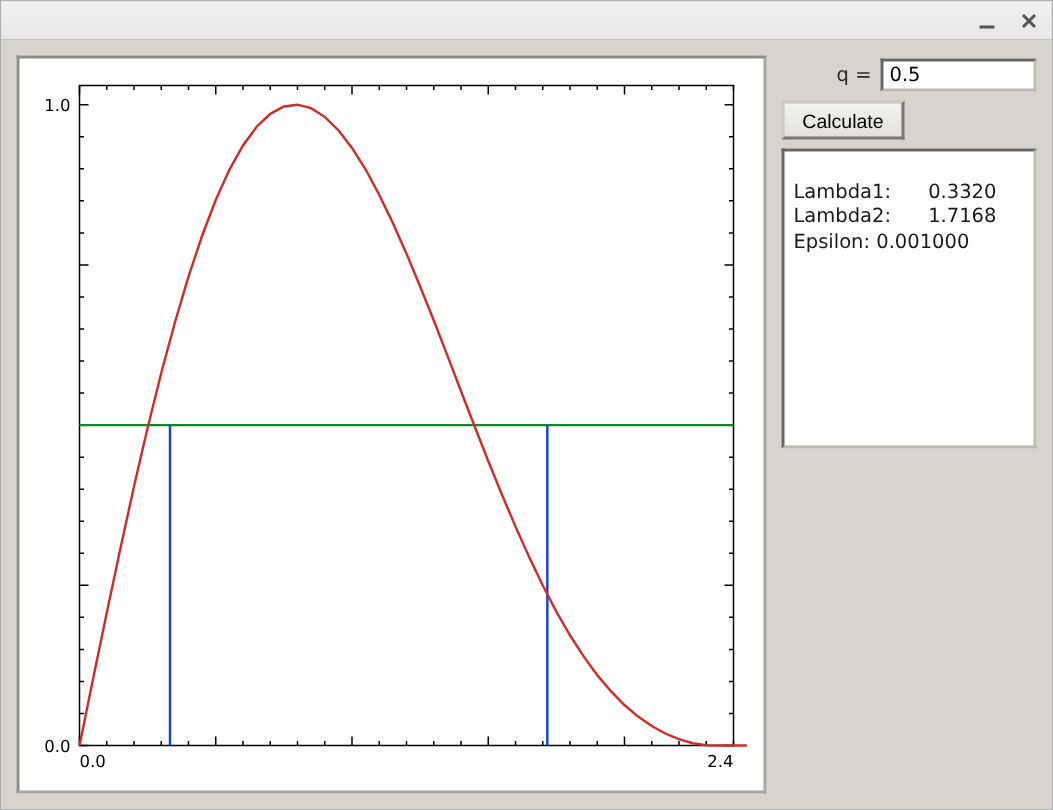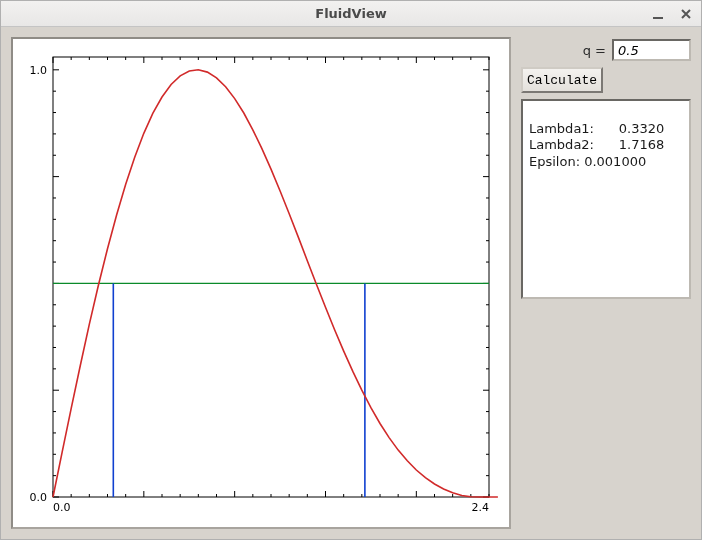--- a/index.html
+++ b/index.html
@@ -59,52 +59,51 @@
     display: flex; flex-direction: column;
     gap: 6px;
   }
   .row-q {
     display: flex; align-items: center; justify-content: flex-end;
     gap: 6px;
     padding-top: 2px;
   }
   .row-q label { color: #2b2b2b; }
   .q-input {
-    width: 79px; height: 22px;
+    width: 104px; height: 22px;
     border: 2px inset #bdb9b2;
     background: #fff;
     padding: 1px 4px;
-    font-family: inherit; font-size: 13px; font-style: italic;
+    font-family: inherit; font-size: 13px;
   }
   .calc-btn {
     width: 82px; height: 26px;
     background: linear-gradient(#f4f2ef, #e4e1dc);
     border: 2px outset #cfcbc4;
-    font-family: Liberation Mono, monospace; font-size: 13px;
+    font-family: Liberation Sans, sans-serif; font-size: 13px;
     cursor: pointer;
     text-align: center;
     padding: 0;
   }
   .results {
     height: 200px;
     background: #fff;
     border: 2px inset #bdb9b2;
     padding: 20px 6px;
     font-family: inherit; font-size: 13px;
     color: #1a1a1a;
     white-space: pre;
     line-height: 1.25;
   }
 </style>
 </head>
 <body>
 
 <div class="window">
   <div class="titlebar">
-    <div class="title">FluidView</div>
     <div class="controls">
       <div class="win-btn">
         <svg width="12" height="12" viewBox="0 0 12 12">
             <rect x="1" y="9" width="10" height="2" fill="#555"></rect>
           </svg>
       </div>
       <div class="win-btn">
         <svg width="12" height="12" viewBox="0 0 12 12">
             <path d="M2 2 L10 10 M10 2 L2 10" stroke="#555" stroke-width="2" fill="none"></path>
           </svg>

